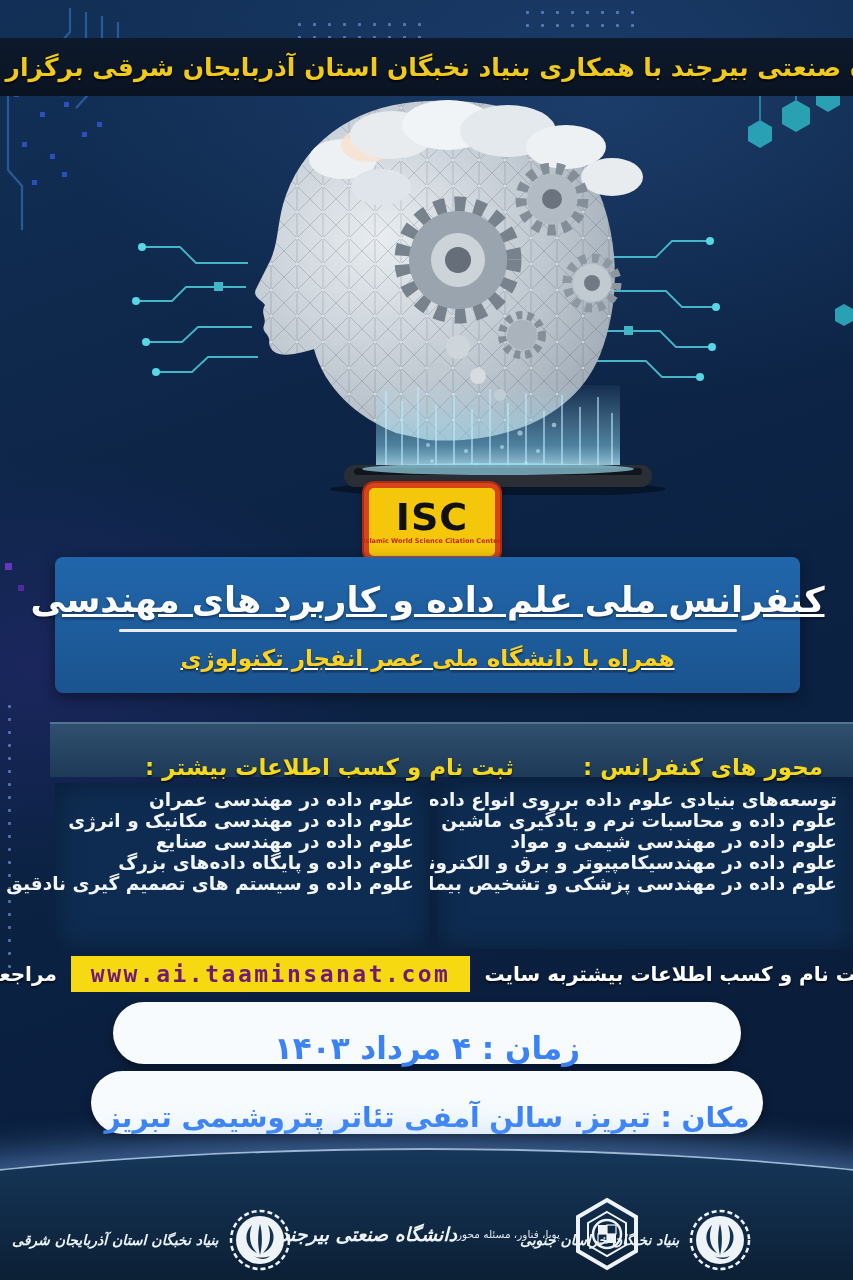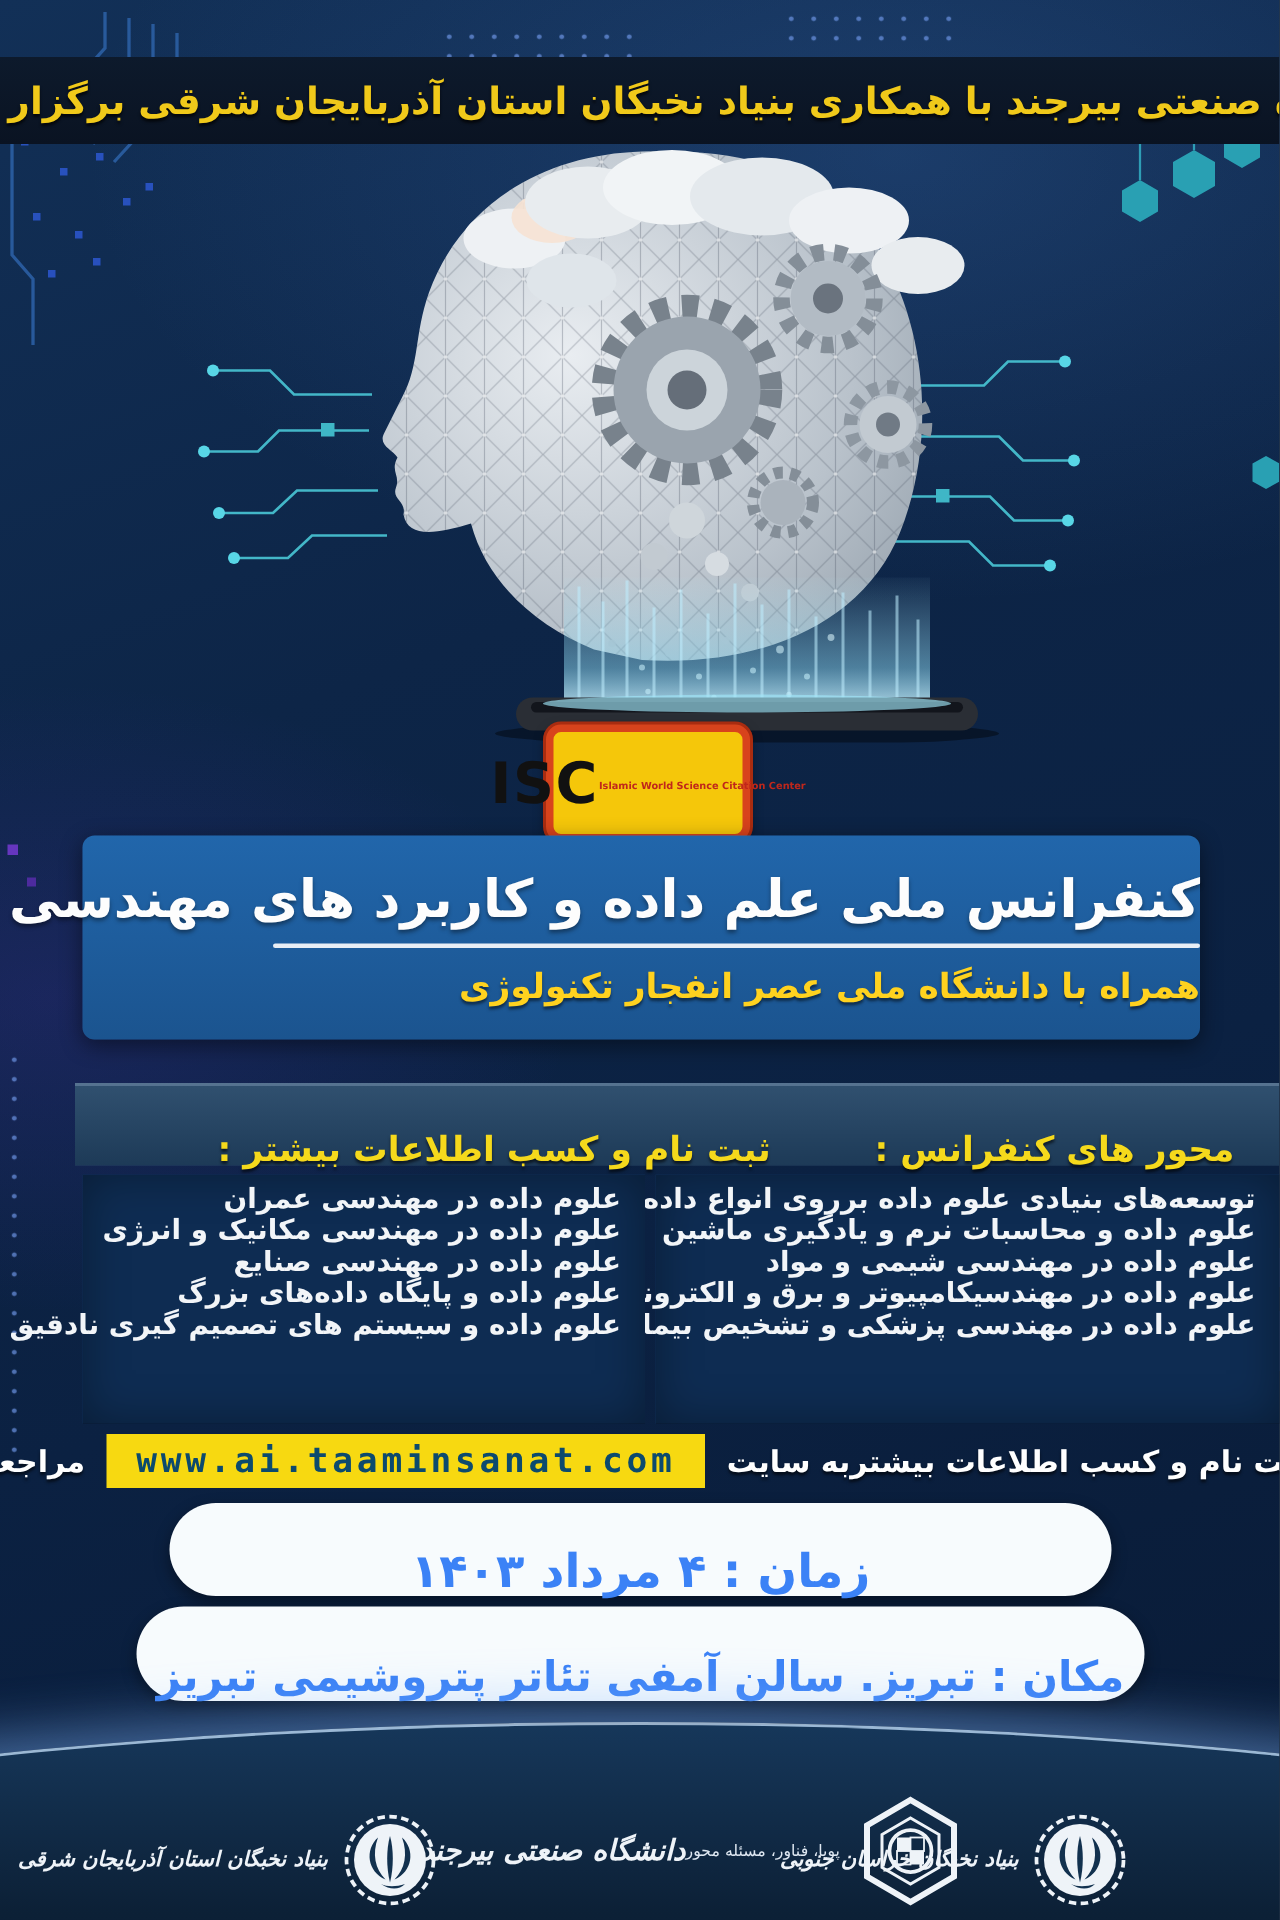--- a/index.html
+++ b/index.html
@@ -26,31 +26,31 @@
     display:flex; align-items:center; justify-content:center;
   }
   .top-banner span{
     color:#f0c91a; font-weight:bold; font-size:25px; white-space:nowrap;
     text-shadow:0 2px 2px rgba(0,0,0,.7); direction:rtl;
   }
   
   .isc{
     position:absolute; left:364px; top:483px; width:126px; height:68px;
     background:#f5c70a; border:5px solid #d8431c; border-radius:10px;
-    display:flex; flex-direction:row; align-items:center; justify-content:center;
+    display:flex; flex-direction:column; align-items:center; justify-content:center;
     box-shadow:0 0 0 2px #a92c10, 0 3px 8px rgba(0,0,0,.5);
   }
   .isc-abbr{font-weight:bold; font-size:38px; color:#111; line-height:34px; letter-spacing:1px;}
   .isc-full{font-size:6.5px; color:#c0271b; font-weight:bold; white-space:nowrap; margin-top:3px;text-align:right;}
   
   .title-box{
     position:absolute; left:55px; top:557px; width:745px; height:136px;
     background:linear-gradient(180deg,#2166ab,#1b548f);
     border-radius:8px; box-shadow:0 4px 14px rgba(0,0,0,.45);
-    display:flex; flex-direction:column; align-items:flex-end; justify-content:center;
+    display:flex; flex-direction:column; align-items:center; justify-content:center;text-decoration:underline;
   }
   .title-box .title{
     direction:rtl; color:#fdfdfd; font-weight:bold; font-size:35px; white-space:nowrap;
     text-shadow:0 2px 3px rgba(0,0,0,.4);
   }
   .title-underline{width:618px; height:3px; background:#e9eef5; margin:9px 0 13px 0; border-radius:2px;}
   .title-box .subtitle{
     direction:rtl; color:#ffd21f; font-weight:bold; font-size:23px; white-space:nowrap;
     text-shadow:0 2px 2px rgba(0,0,0,.5);
   }
@@ -86,21 +86,21 @@
   
   .url-row{
     position:absolute; left:0; top:952px; width:853px; height:44px;
     display:flex; direction:rtl; align-items:center; justify-content:center; gap:14px;
   }
   .url-row .side-text{
     color:#fff; font-weight:bold; font-size:20px; white-space:nowrap; direction:rtl;
     text-shadow:0 2px 2px rgba(0,0,0,.6);
   }
   .url-box{
-    background:#f7d911; color:#0c4a6e; font-weight:bold; font-size:23px;
+    background:#f7d911; color:#701a75; font-weight:bold; font-size:23px;
     letter-spacing:2.5px; padding:5px 20px; white-space:nowrap; direction:ltr;
     font-family:"DejaVu Sans Mono","Liberation Mono",monospace;
   }
   
   .pill{
     position:absolute; background:#f7fbfd; border-radius:34px;
     display:flex; align-items:center; justify-content:center;
     box-shadow:0 4px 10px rgba(0,0,0,.4);
   }
   .pill span{direction:rtl; color:#3b82f6; font-weight:bold; white-space:nowrap;margin-top:30px;}

